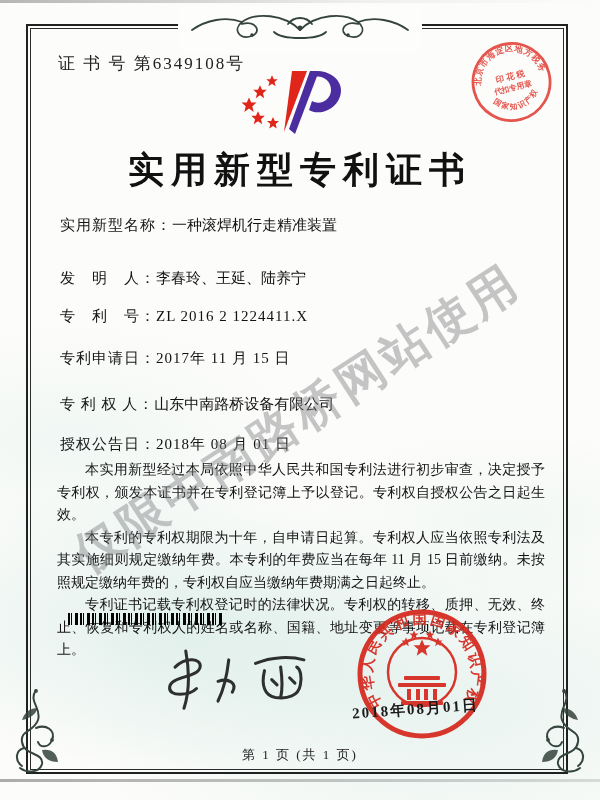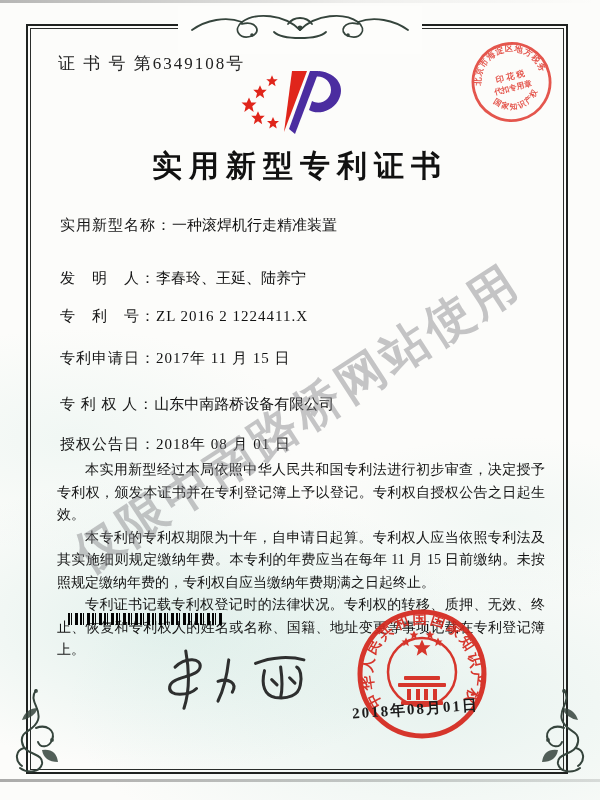--- a/index.html
+++ b/index.html
@@ -31,21 +31,21 @@
     background:linear-gradient(90deg, rgba(0,0,0,.32), rgba(0,0,0,.12));}
   .ornament{position:absolute;}
   .ornament.topc{left:178px;top:6px;background:#fdfdfb;}
   .ornament.bl{left:12px;top:688px;}
   .ornament.br{left:536px;top:688px;transform:scaleX(-1);}
 
   .certno{position:absolute;left:58px;top:52px;font-size:17px;letter-spacing:2px;color:#222;}
   .logo{position:absolute;left:234px;top:66px;}
   .title{
     position:absolute;left:0;top:146px;width:600px;text-align:center;
-    font-size:30px;font-weight:bold;letter-spacing:7px;color:#111;
+    font-size:36px;font-weight:bold;letter-spacing:7px;color:#111;
   }
   .field{position:absolute;left:60px;right:36px;font-size:15px;white-space:nowrap;}
   .field .lab{letter-spacing:1px;color:#161616;}
   .field .val-sans{font-family:"Liberation Sans","DejaVu Sans",sans-serif;color:#121212;}
   .field .val-ser{color:#121212;letter-spacing:1px;}
   .f1{top:216px;}.f2{top:269px;}.f3{top:307px;}.f4{top:349px;}.f5{top:395px;}.f6{top:435px;}
 
   .paras{position:absolute;left:57px;top:459px;width:488px;
     font-size:14px;line-height:22.5px;text-align:justify;color:#141414;}
   .paras p{margin:0;text-indent:2em;}
@@ -236,18 +236,19 @@
         <rect x="64" y="85" width="4" height="11"></rect>
         <rect x="72" y="85" width="4" height="11"></rect>
         <rect x="81" y="85" width="4" height="11"></rect>
         <rect x="49" y="97" width="42" height="4" rx="1"></rect>
       </g>
       <circle cx="70" cy="68" r="34" fill="none" stroke="#d5281e" stroke-width="2.5"></circle>
     </svg>
   </div>
   <div class="seal-date">2018年08月01日</div>
 
+  <div class="footer">第 1 页 (共 1 页)</div>
 
   <div class="watermark">仅限中南路桥网站使用</div>
 
   <div class="top-shadow"></div>
   <div class="bottom-shadow"></div>
 </div>
 
 </body></html>

